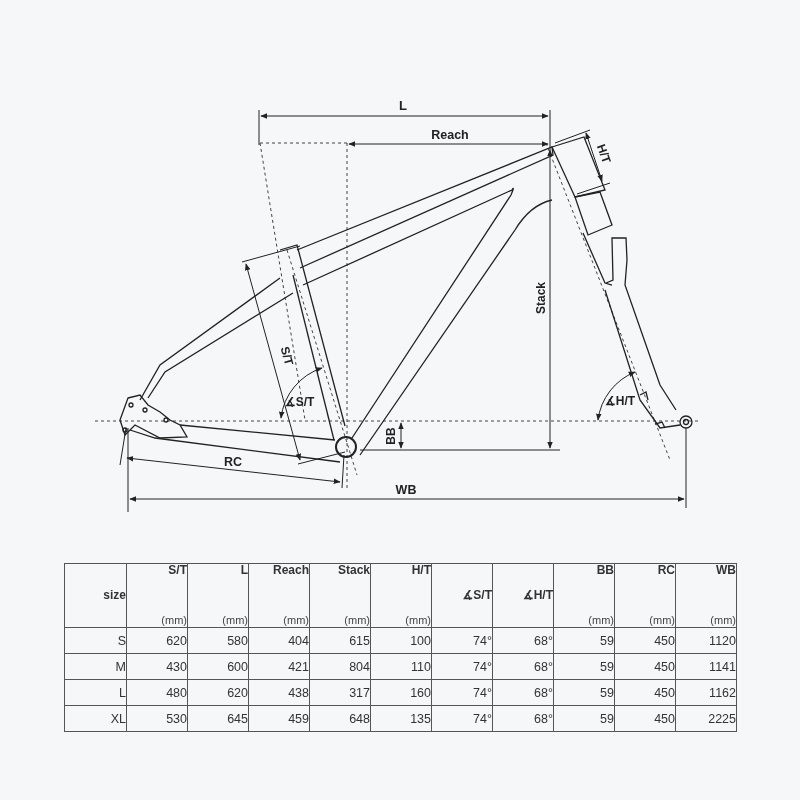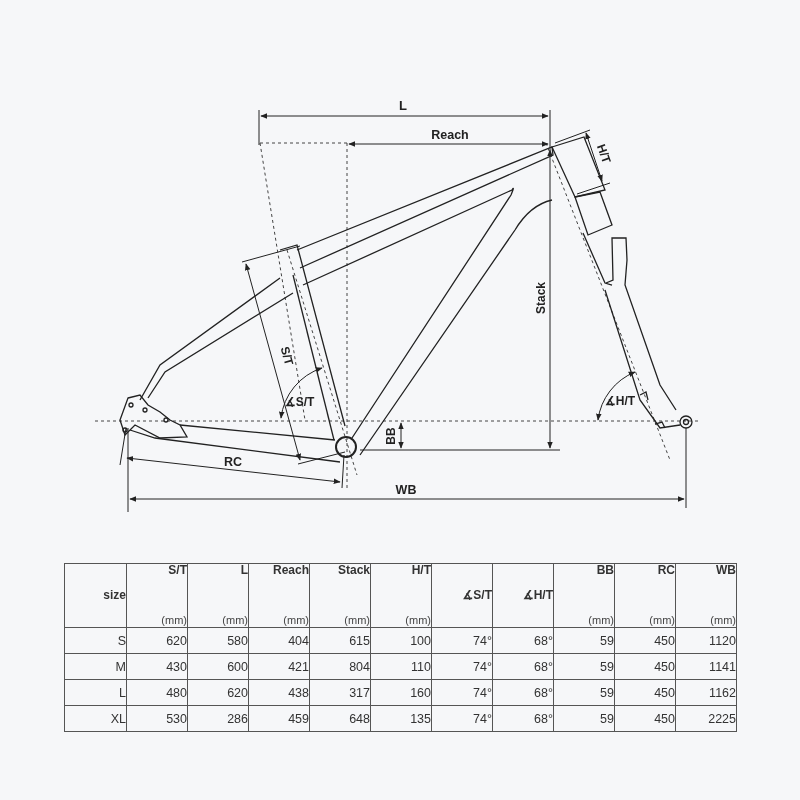--- a/index.html
+++ b/index.html
@@ -180,21 +180,21 @@
       <td>160</td>
       <td>74°</td>
       <td>68°</td>
       <td>59</td>
       <td>450</td>
       <td>1162</td>
     </tr>
     <tr>
       <td>XL</td>
       <td>530</td>
-      <td>286</td>
+      <td>645</td>
       <td>459</td>
       <td>648</td>
       <td>135</td>
       <td>74°</td>
       <td>68°</td>
       <td>59</td>
       <td>450</td>
       <td>2225</td>
     </tr>
   </tbody>

